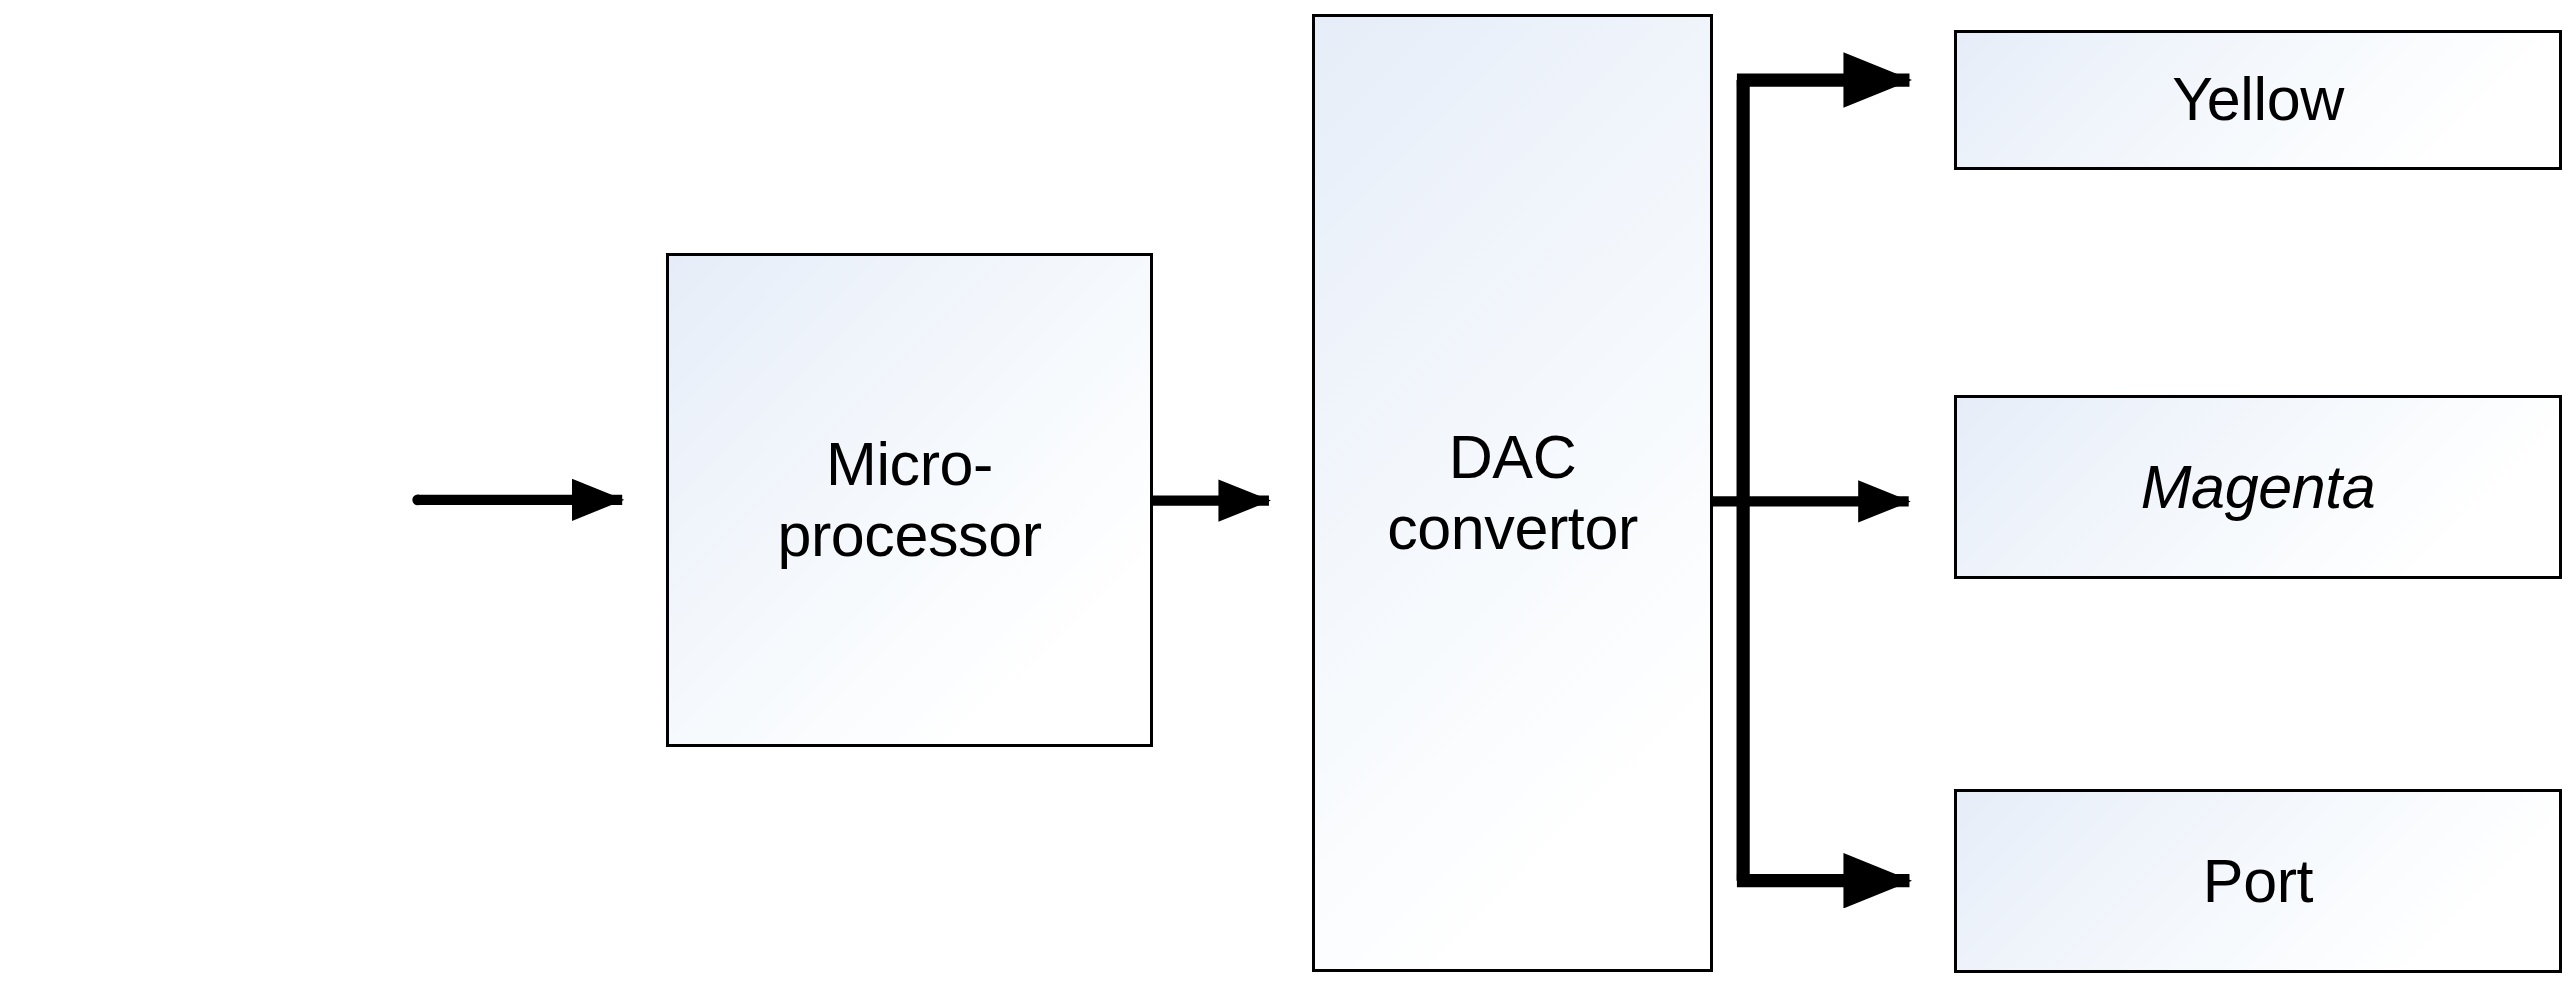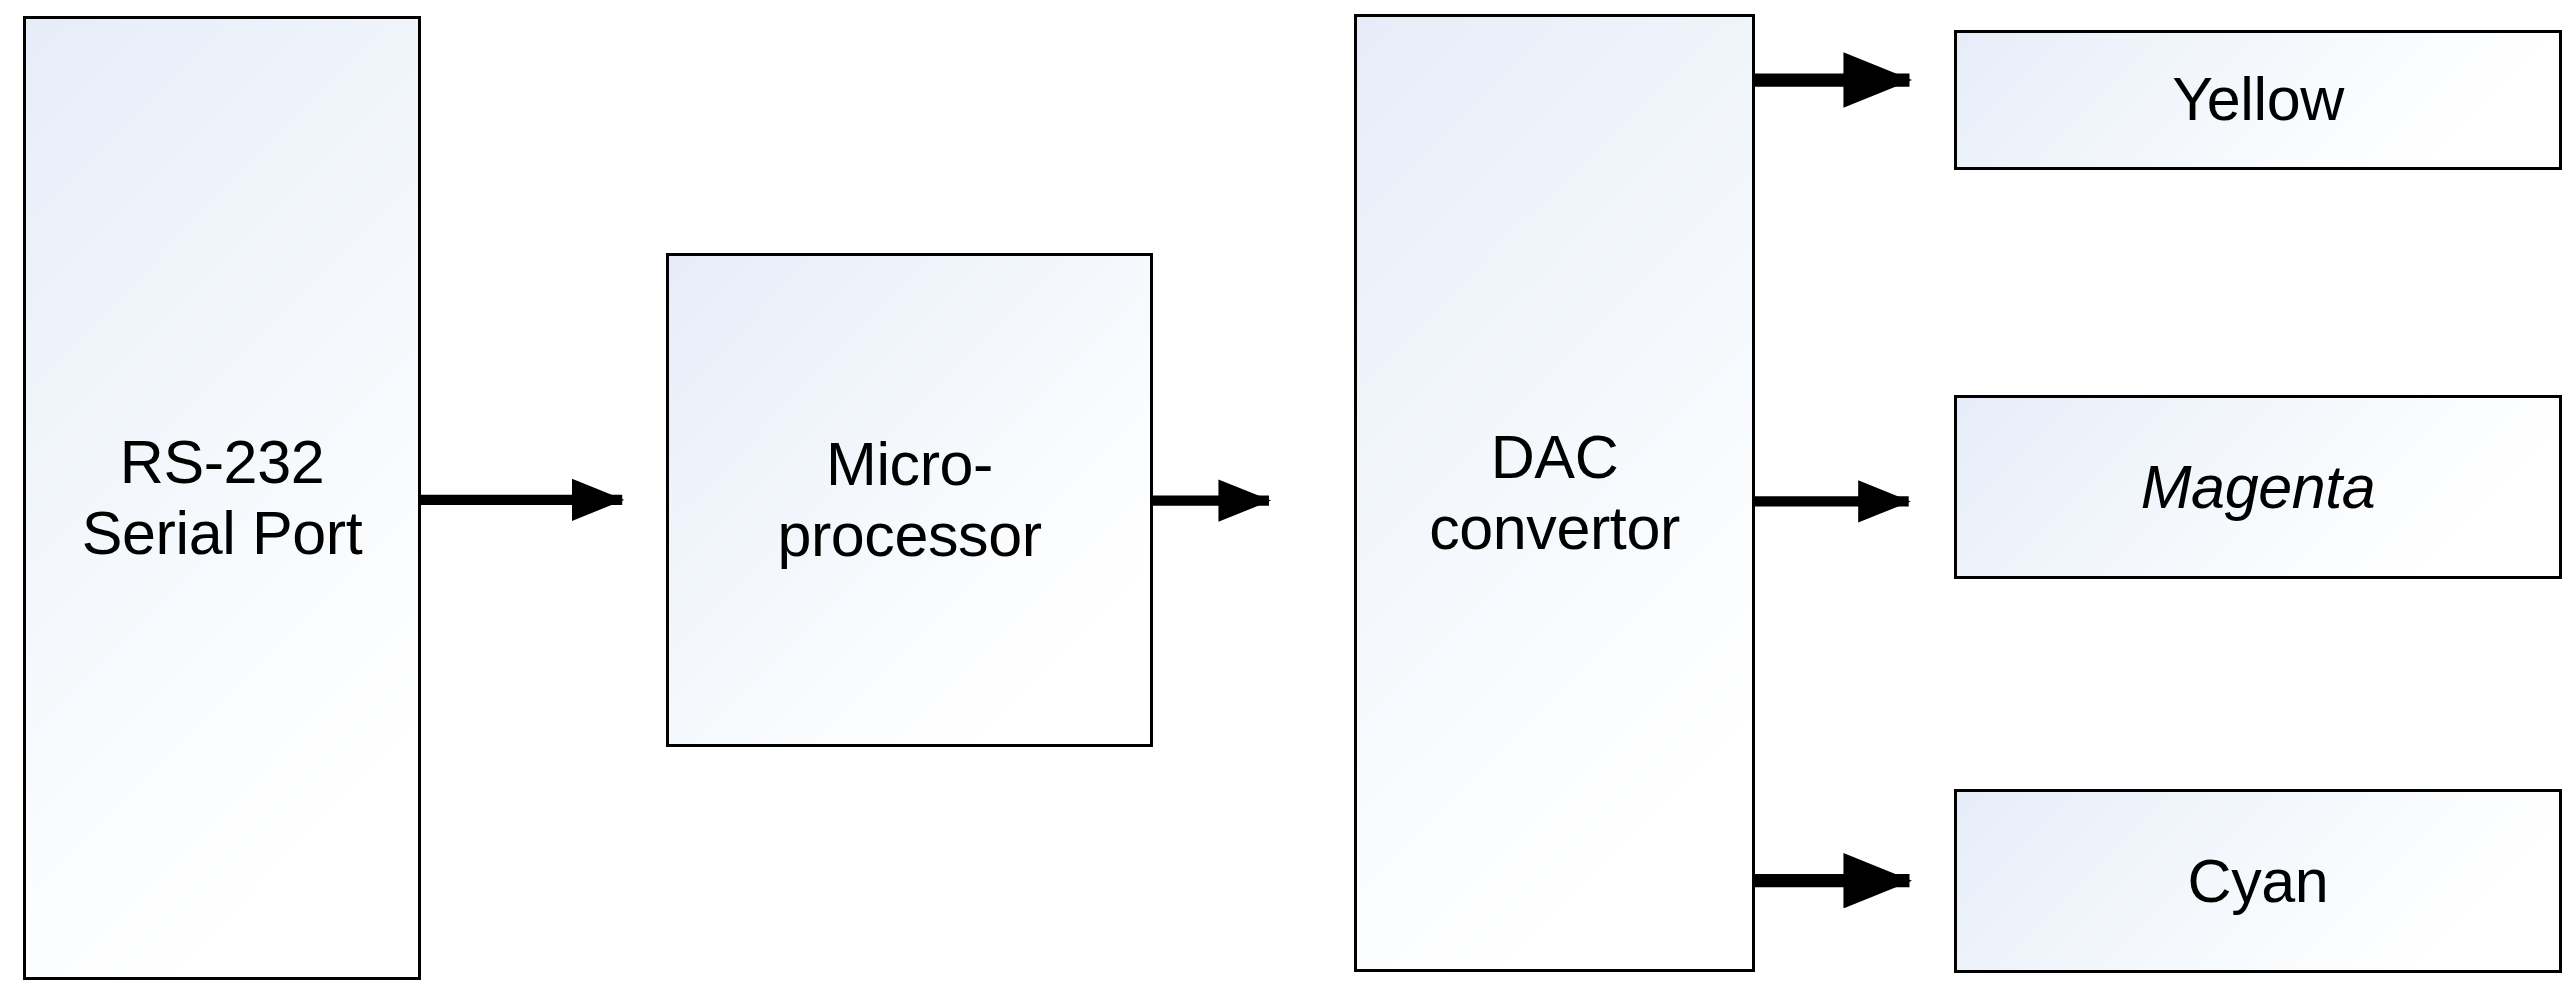--- a/index.html
+++ b/index.html
@@ -64,41 +64,37 @@
 
     <line x1="2234" y1="103" x2="2456" y2="103" stroke="#000000" stroke-width="17" marker-end="url(#arrowhead)"></line>
 
     <line x1="2234" y1="1133" x2="2456" y2="1133" stroke="#000000" stroke-width="17" marker-end="url(#arrowhead)"></line>
 
     <circle cx="537" cy="643" r="7" fill="#000000"></circle>
     <circle cx="1365" cy="644" r="7" fill="#000000"></circle>
     <circle cx="2200" cy="645" r="7" fill="#000000"></circle>
   </svg>
 
-  <div class="block" style="left:23px; top:15.6px; width:398px; height:964px;">
-    <span class="block-label">RS-232
-Serial Port</span>
-  </div>
 
   <div class="block" style="left:666px; top:253px; width:487px; height:494px;">
     <span class="block-label">Micro-
 processor</span>
   </div>
 
-  <div class="block" style="left:1312px; top:14px; width:401px; height:958px;margin-left:42px;">
+  <div class="block" style="left:1312px; top:14px; width:401px; height:958px;">
     <span class="block-label">DAC
 convertor</span>
   </div>
 
   <div class="block" style="left:1954px; top:29.5px; width:608px; height:140px;">
     <span class="block-label">Yellow</span>
   </div>
 
   <div class="block" style="left:1954px; top:395px; width:608px; height:184px;font-style:italic;">
     <span class="block-label">Magenta</span>
   </div>
 
   <div class="block" style="left:1954px; top:789px; width:608px; height:184px;">
-    <span class="block-label">Cyan</span>
+    <span class="block-label">Port</span>
   </div>
 
 </div>
 
 
 </body></html>

